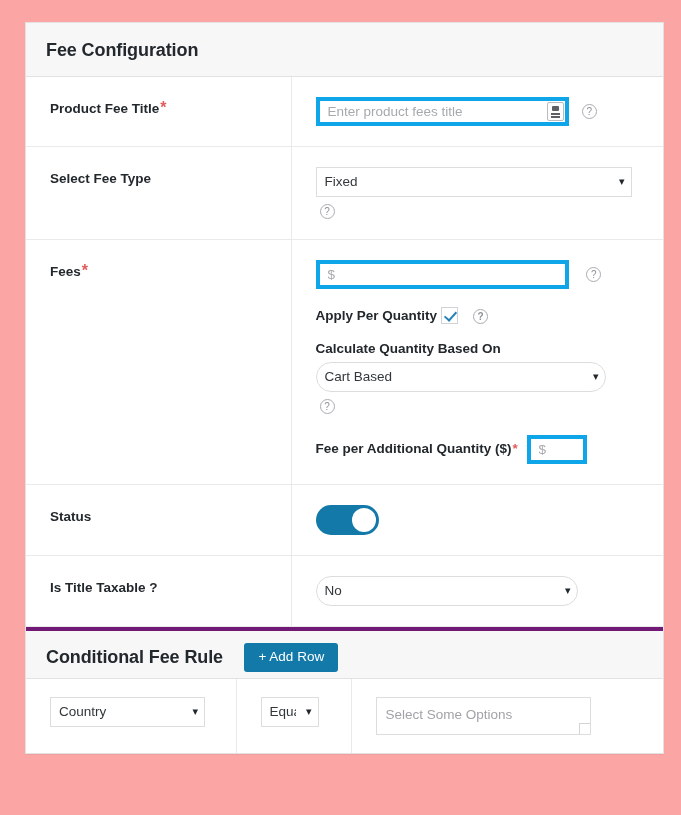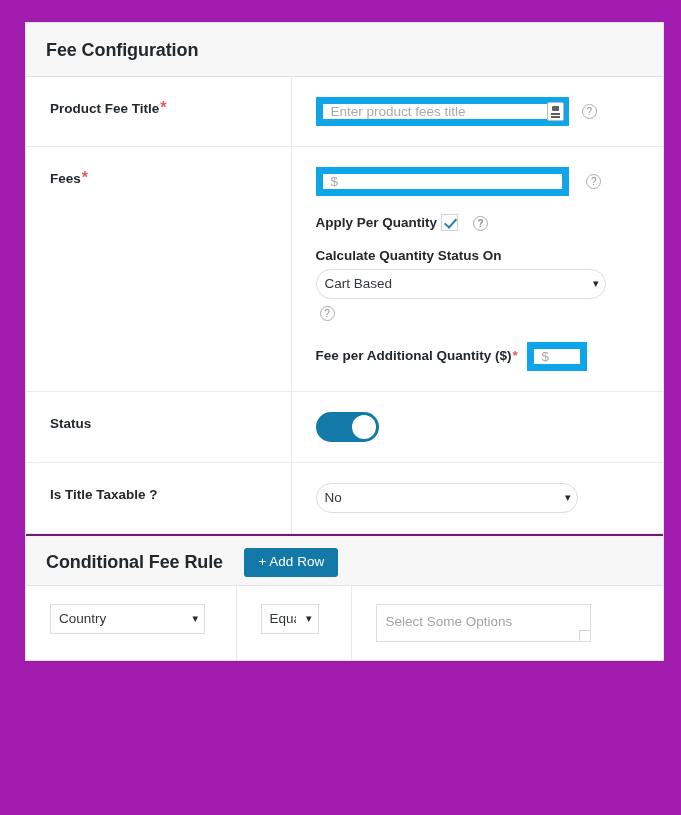--- a/index.html
+++ b/index.html
@@ -10,21 +10,21 @@
     height: 815px;
     overflow: hidden;
     font-family: "Liberation Sans", sans-serif;
     -webkit-font-smoothing: antialiased;
   }
 
   .page {
     position: relative;
     width: 681px;
     height: 815px;
-    background: #a21caf;
+    background: #fca5a5;
   }
 
   
   .card {
     position: absolute;
     left: 25px;
     top: 22px;
     width: 639px;
     background: #ffffff;
     border: 1px solid #e2e2e2;
@@ -74,21 +74,21 @@
     font-weight: bold;
     color: #23282d;
     line-height: 18px;
   }
   .req { color: #e35b5b; font-weight: bold; padding-left: 1px; }
 
   
   .txt {
     box-sizing: border-box;
     height: 29px;
-    border: 7px solid #0ea5e9;
+    border: 4px solid #0ea5e9;
     background: #fff;
     font-size: 13.5px;
     color: #32373c;
     padding: 0 8px;
     font-family: "Liberation Sans", sans-serif;
     outline: none;
     vertical-align: middle;
     border-radius: 0;
   }
   .txt::placeholder { color: #a7aaad; opacity: 1; }
@@ -222,21 +222,21 @@
     position: absolute;
     width: 24px; height: 24px;
     border-radius: 50%;
     background: #fff;
     top: 3px; right: 3px;
   }
 
   
   .cond-header {
     background: #f7f7f7;
-    border-top: 2px solid #701a75;
+    border-top: 4px solid #701a75;
     border-bottom: 1px solid #e2e2e2;
     padding: 12px 0 28px 20px;
     box-sizing: border-box;
     height: 52px;
     white-space: nowrap;
   }
   .cond-header .title {
     font-size: 18px;
     font-weight: bold;
     color: #23282d;
@@ -317,38 +317,51 @@
           <td class="field-cell">
             <span class="input-wrap">
               <input class="txt title-input" type="text" placeholder="Enter product fees title" style="">
               <span class="fill-icon"></span>
             </span>
             &nbsp;
             <span class="help">?</span>
           </td>
         </tr>
 
+        <tr>
+          <td class="label-cell">
+            <span class="field-label">Select Fee Type</span>
+          </td>
+          <td class="field-cell">
+            <span class="sel-wrap">
+              <select class="sel feetype">
+                <option>Fixed</option>
+              </select>
+            </span>
+            <span class="help help-block">?</span>
+          </td>
+        </tr>
 
         <tr>
           <td class="label-cell">
             <span class="field-label">Fees</span><span class="req">*</span>
           </td>
           <td class="field-cell">
 
             <input class="txt fee-input" type="text" placeholder="$" style="">
             &nbsp;&nbsp;
             <span class="help">?</span>
 
             <div class="chk-line">
               <span>Apply Per Quantity</span><span class="chk checked"></span>
               &nbsp;&nbsp;
               <span class="help">?</span>
             </div>
 
-            <div class="sub-label">Calculate Quantity Status On</div>
+            <div class="sub-label">Calculate Quantity Based On</div>
 
             <span class="sel-wrap">
               <select class="sel calcqty">
                 <option>Cart Based</option>
               </select>
             </span>
             <span class="help help-block">?</span>
 
             <div class="addqty-line">
               <span>Fee per Additional Quantity ($)</span><span class="req">*</span>

